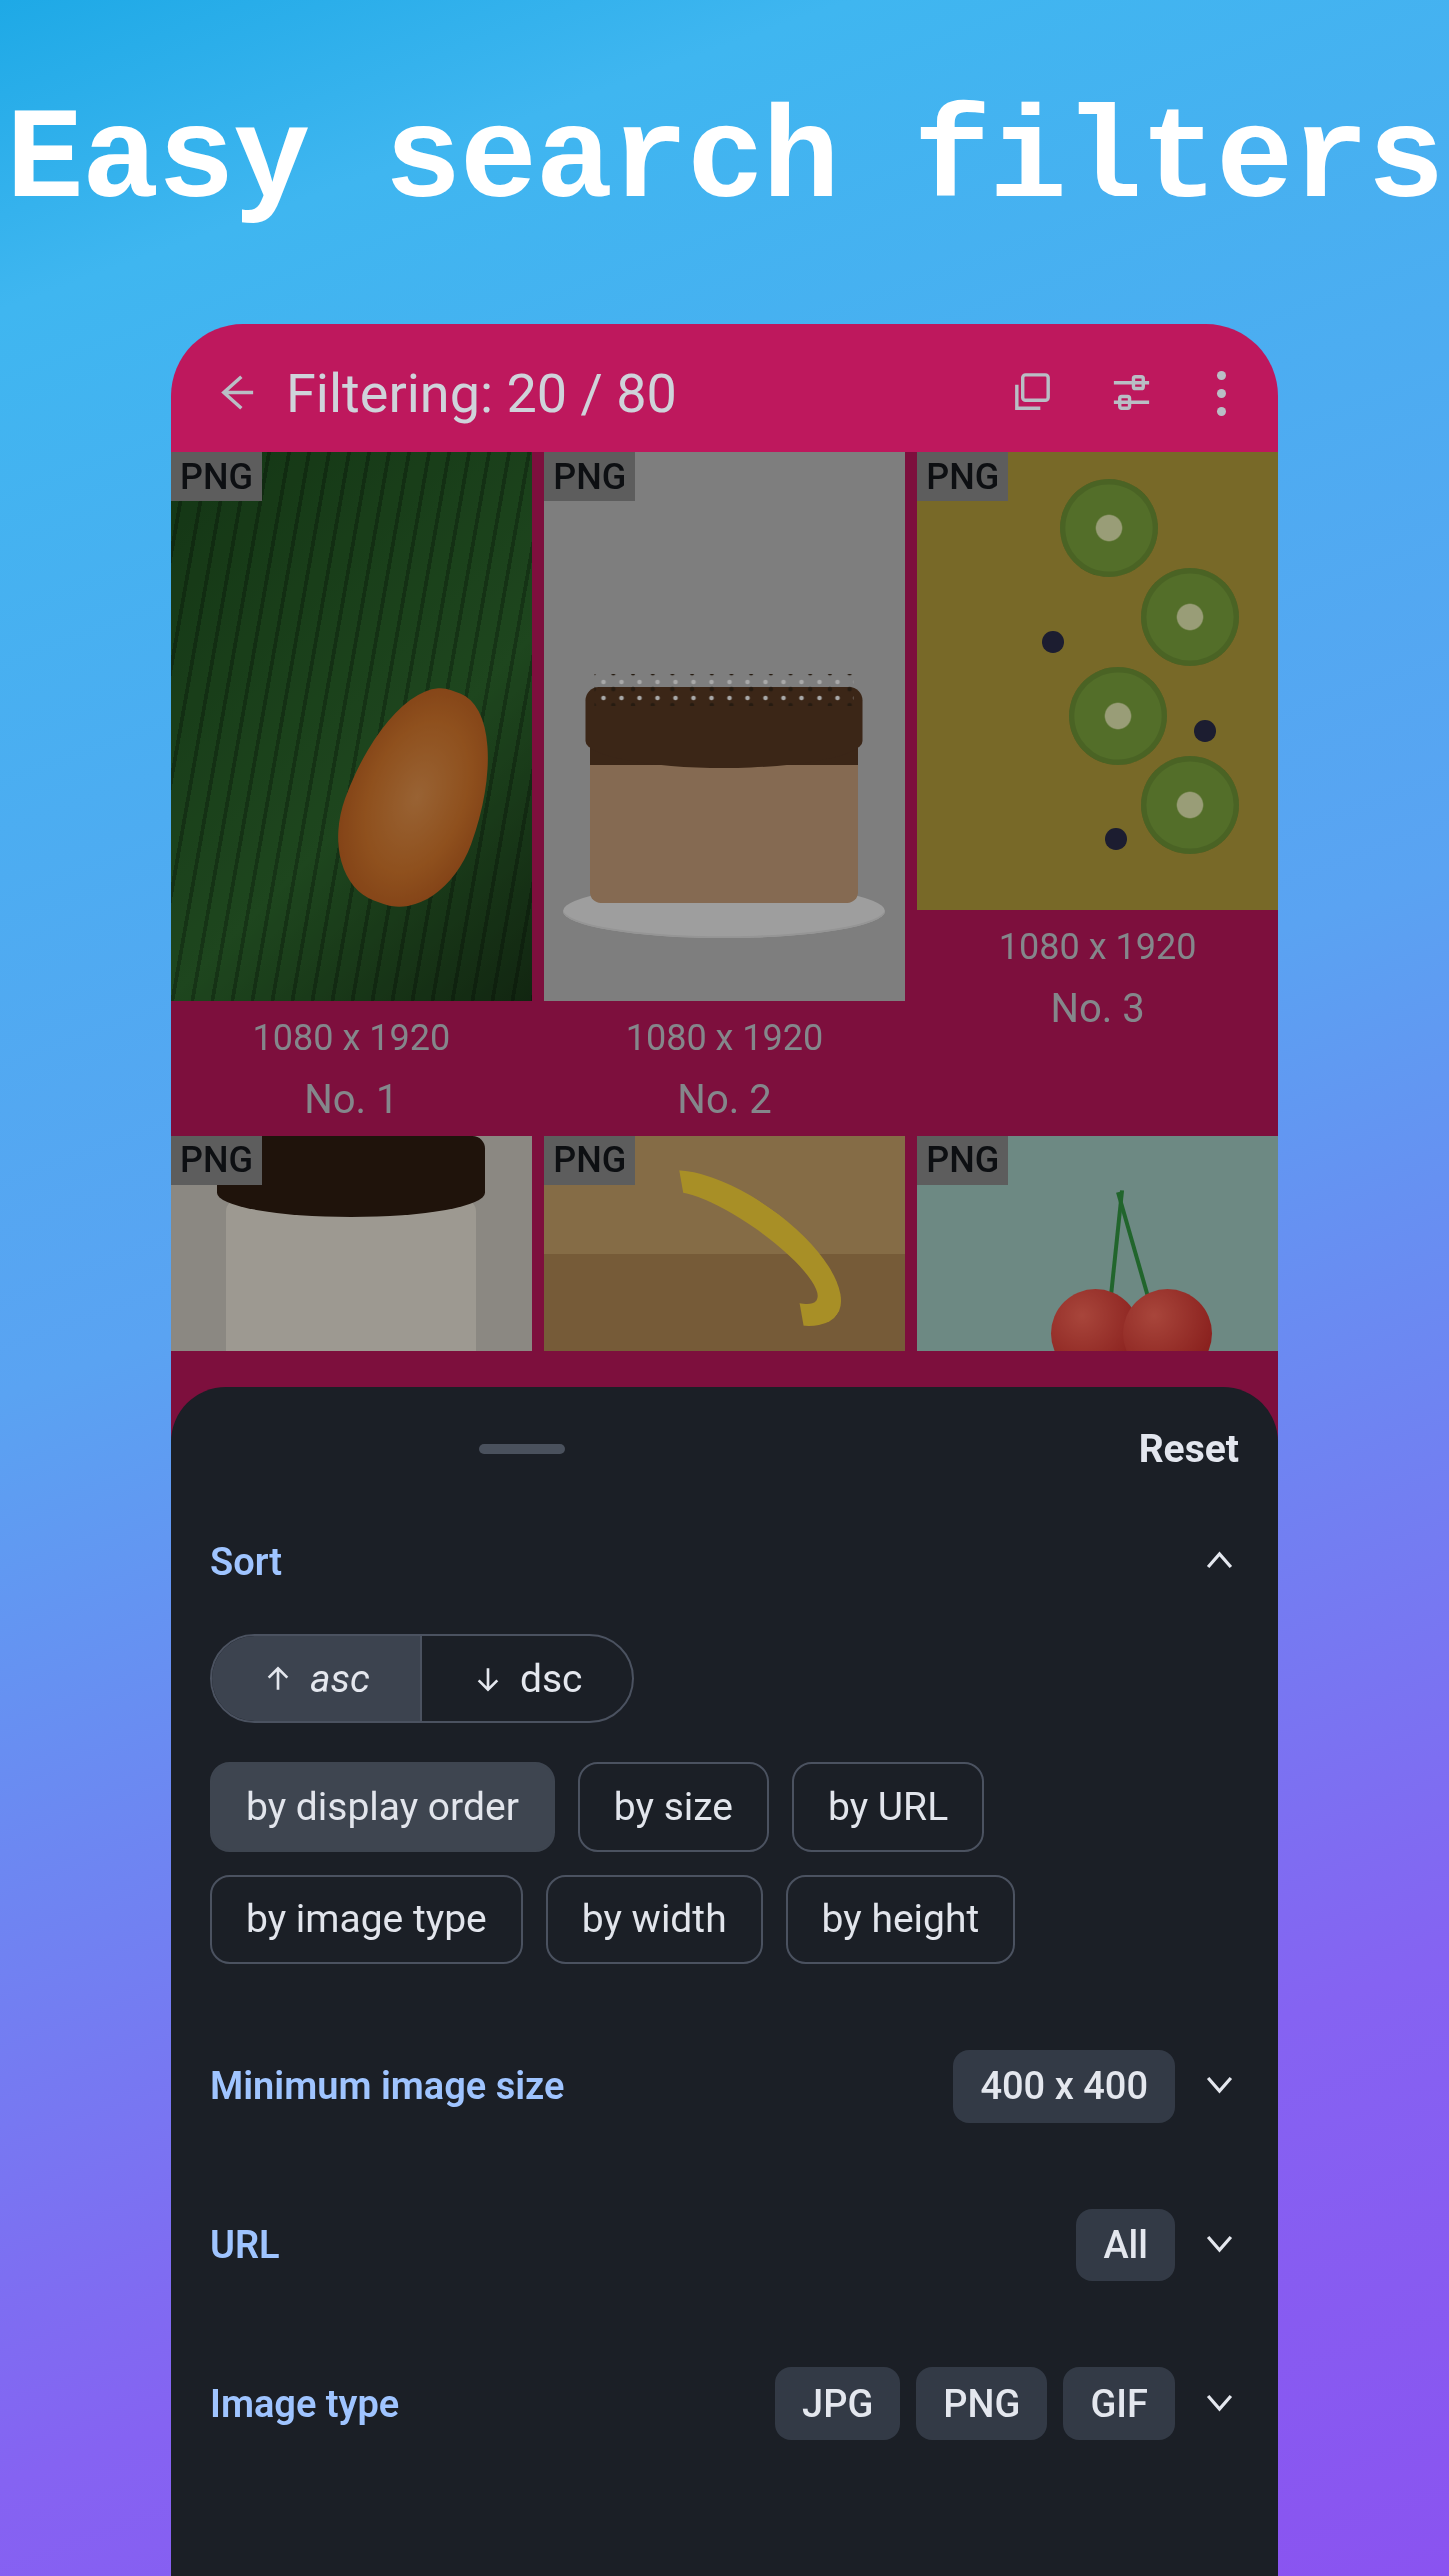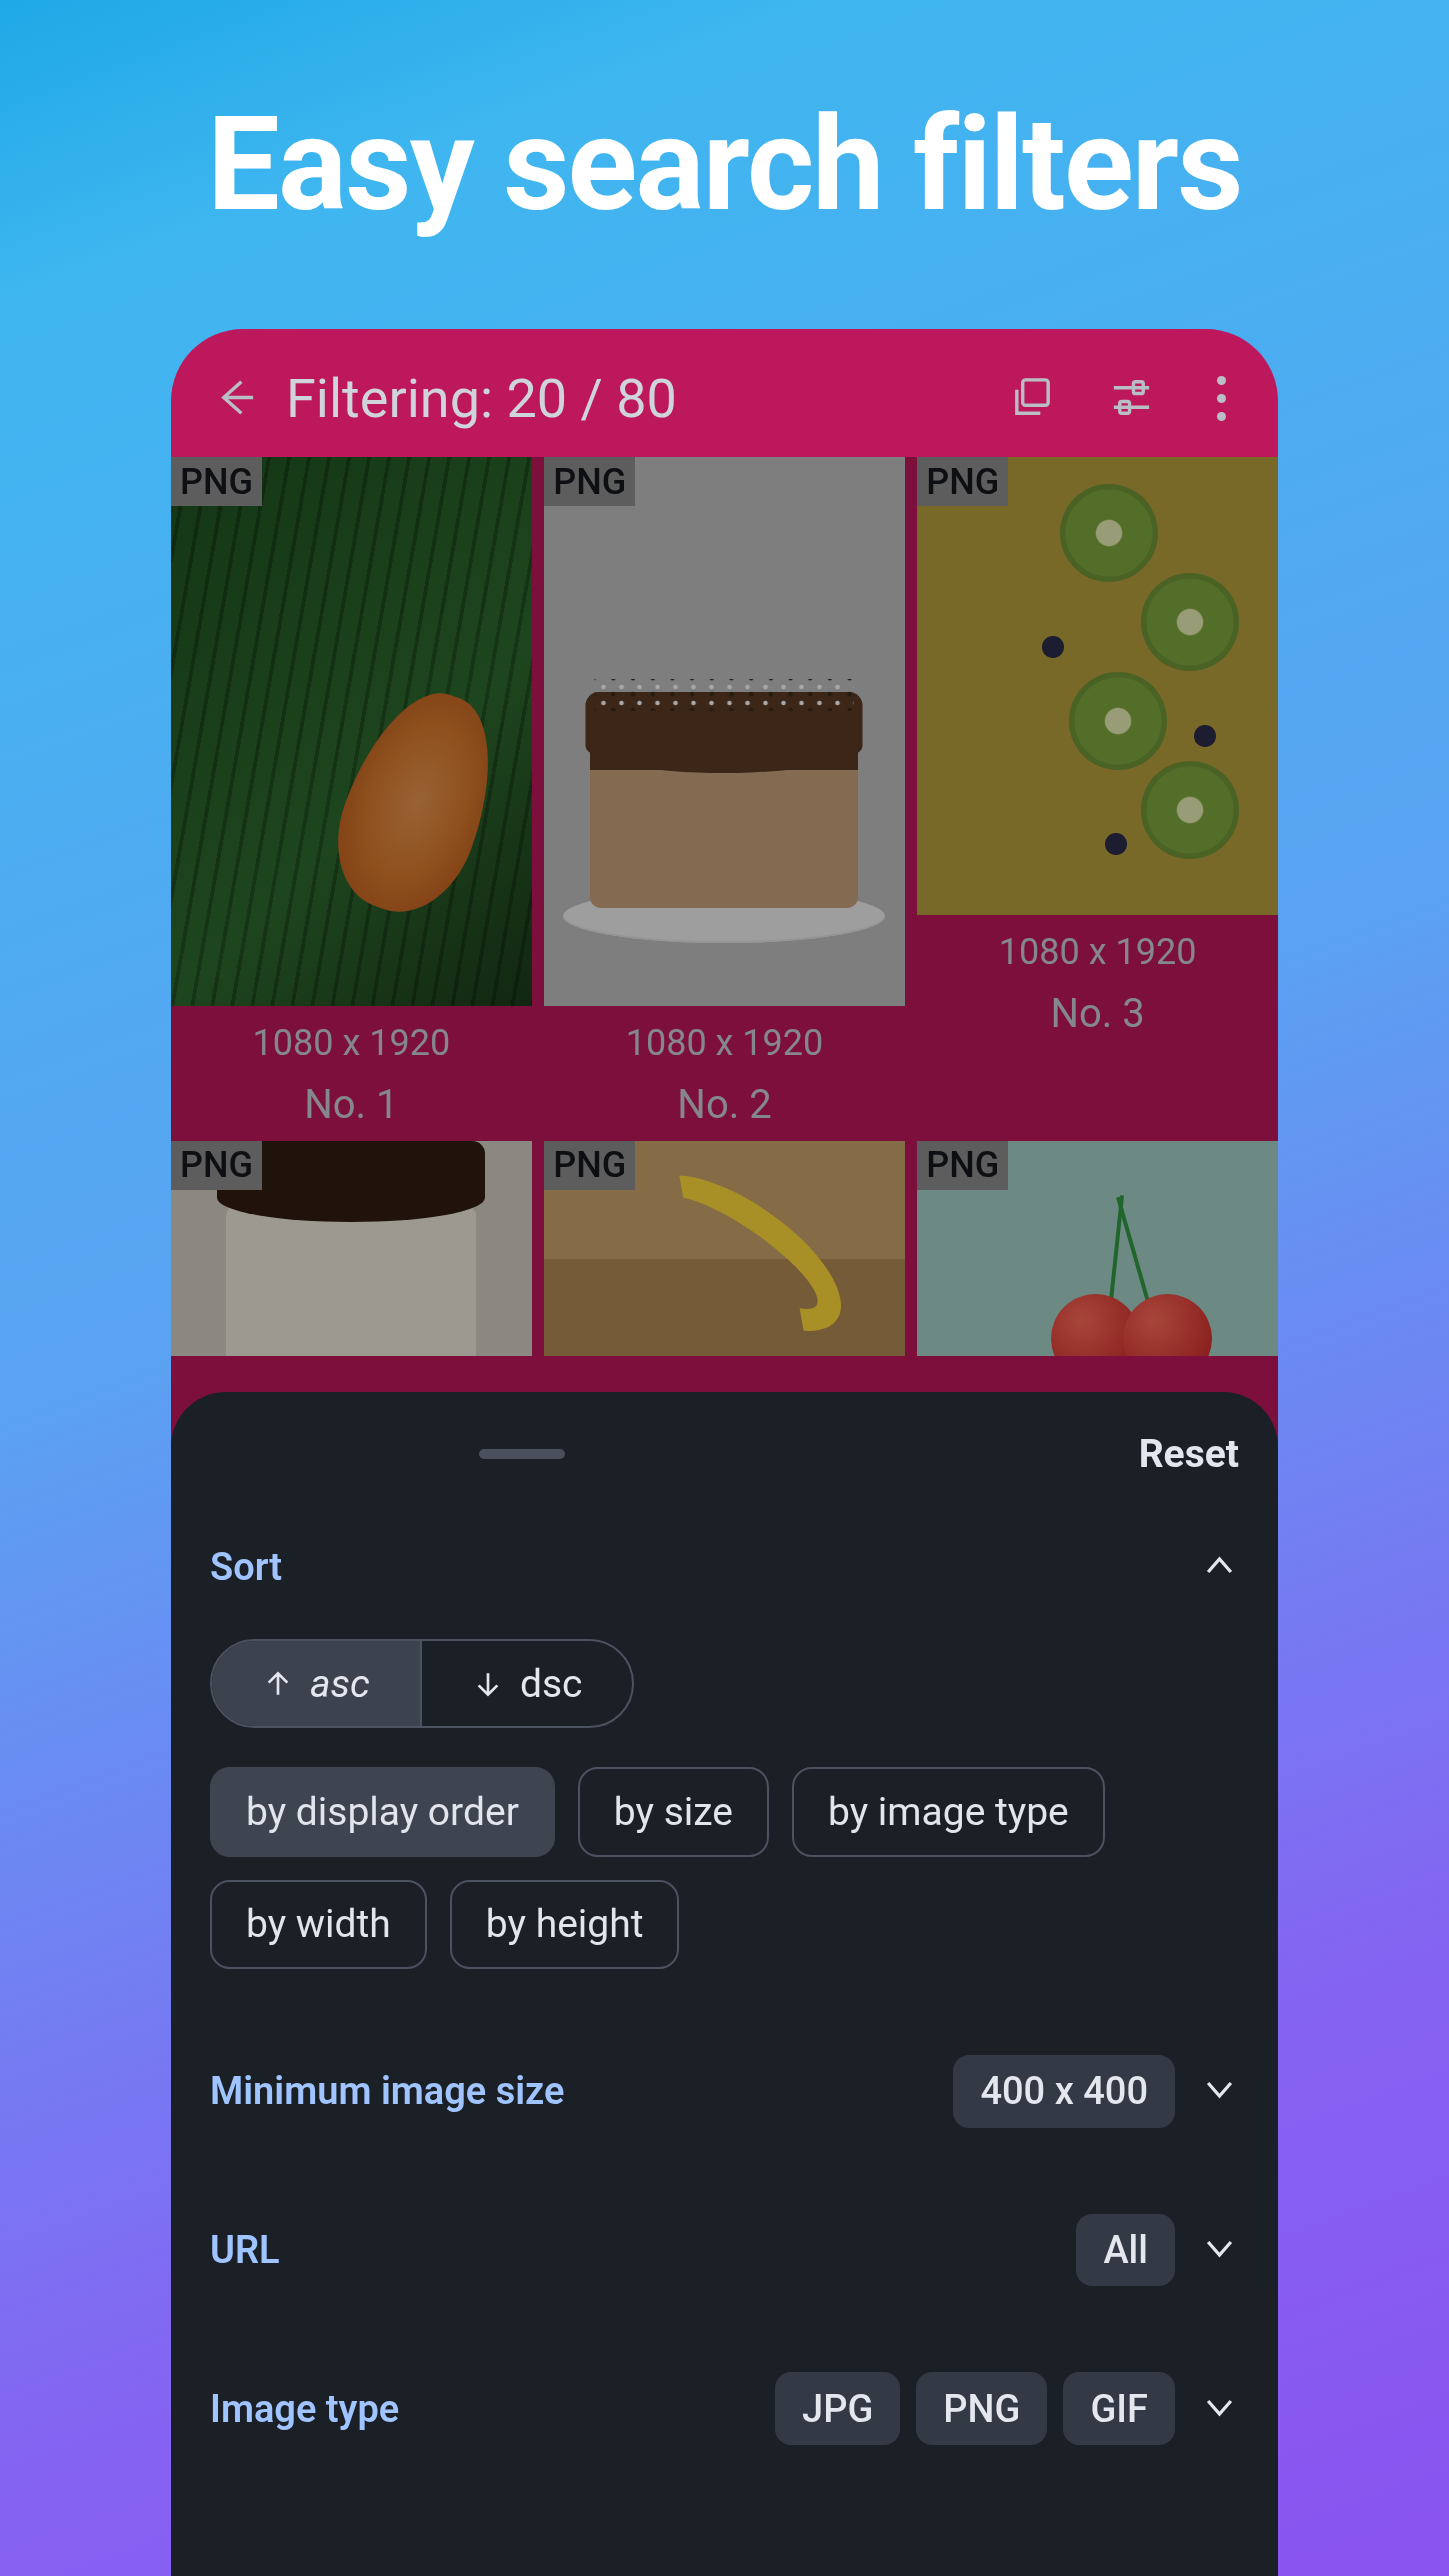--- a/index.html
+++ b/index.html
@@ -10,20 +10,21 @@
     flex-direction: column;
     align-items: center;
   }
   .hero-title {
     color: #fff;
     font-size: 129px;
     font-weight: 700;
     letter-spacing: -1.8px;
     margin-top: 89px;
     text-align: center;
+    font-family: Liberation Mono, monospace;
   }
   .device {
     margin-top: 89px;
     width: 1107px;
     height: 2272px;
     background: #be185d;
     border-radius: 72px 72px 0 0;
     overflow: hidden;
     position: relative;
     display: flex;
@@ -312,20 +313,21 @@
         <svg viewBox="0 0 48 48">
             <path d="M24 8 V40 M10 26 L24 40 L38 26"></path>
           </svg>
         <span>dsc</span>
       </div>
     </div>
 
     <div class="chips">
       <div class="chip active">by display order</div>
       <div class="chip">by size</div>
+      <div class="chip">by URL</div>
       <div class="chip">by image type</div>
       <div class="chip">by width</div>
       <div class="chip">by height</div>
     </div>
 
     <div class="opt-row">
       <div class="lbl">Minimum image size</div>
       <div class="val">400 x 400</div>
       <div class="chev"><svg viewBox="0 0 48 48">
             <path d="M10 16 L24 32 L38 16"></path>

